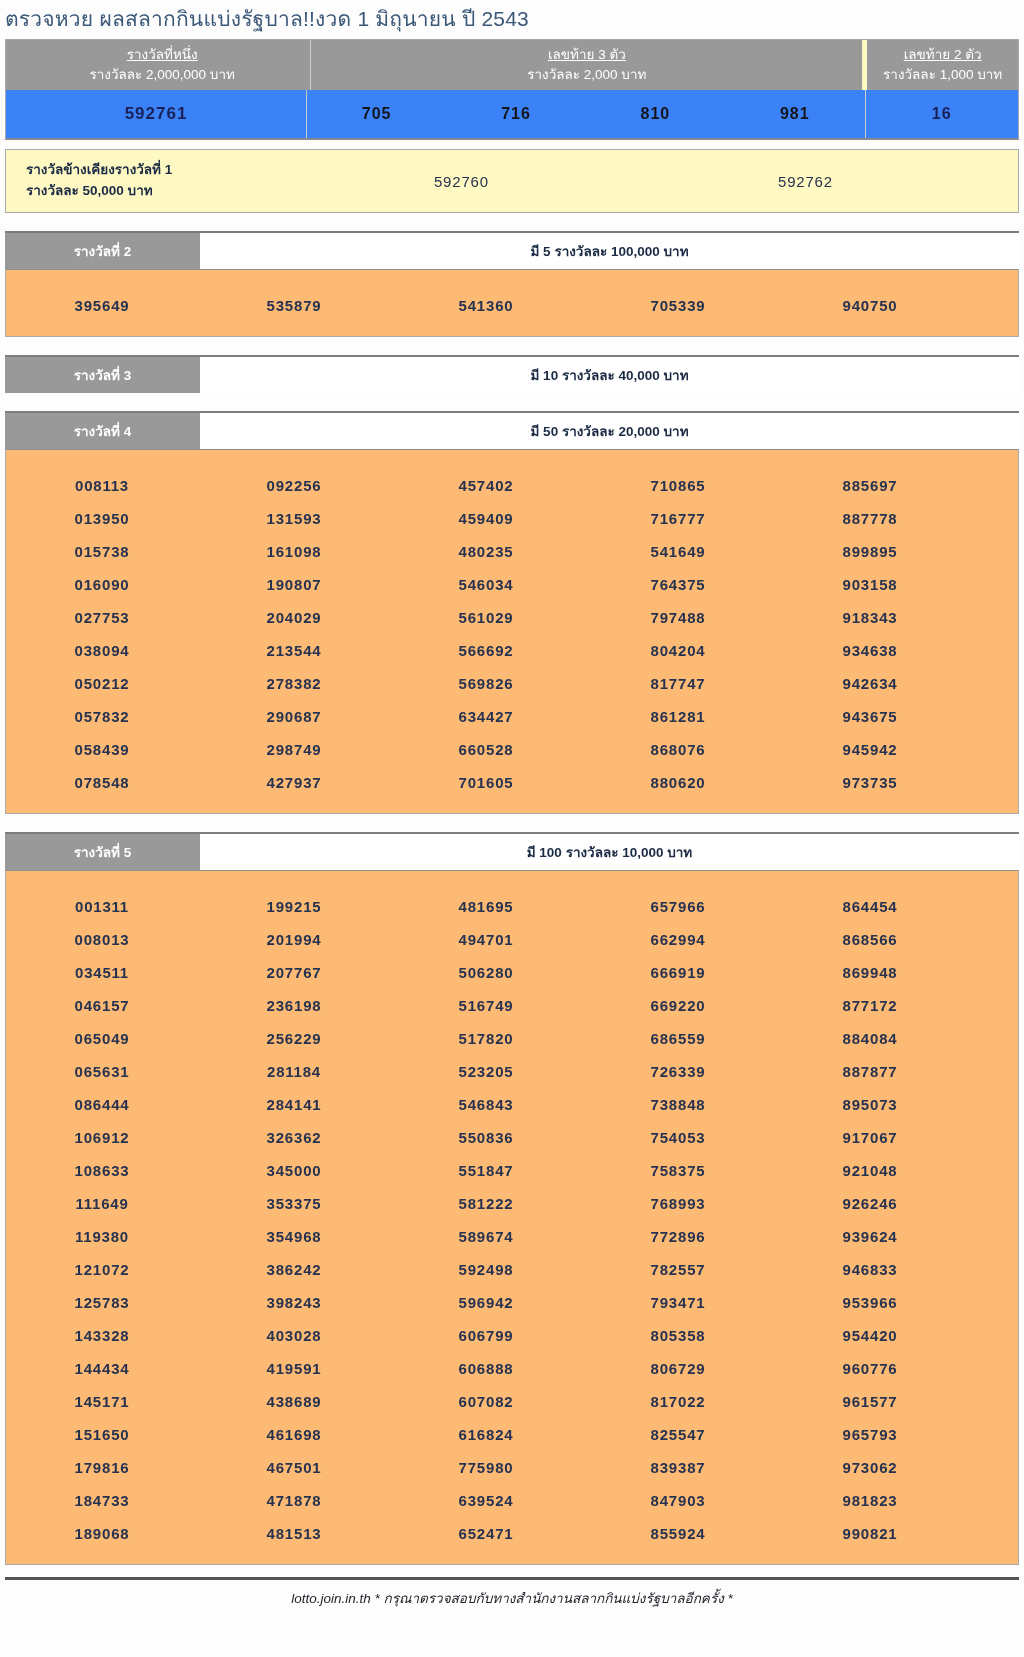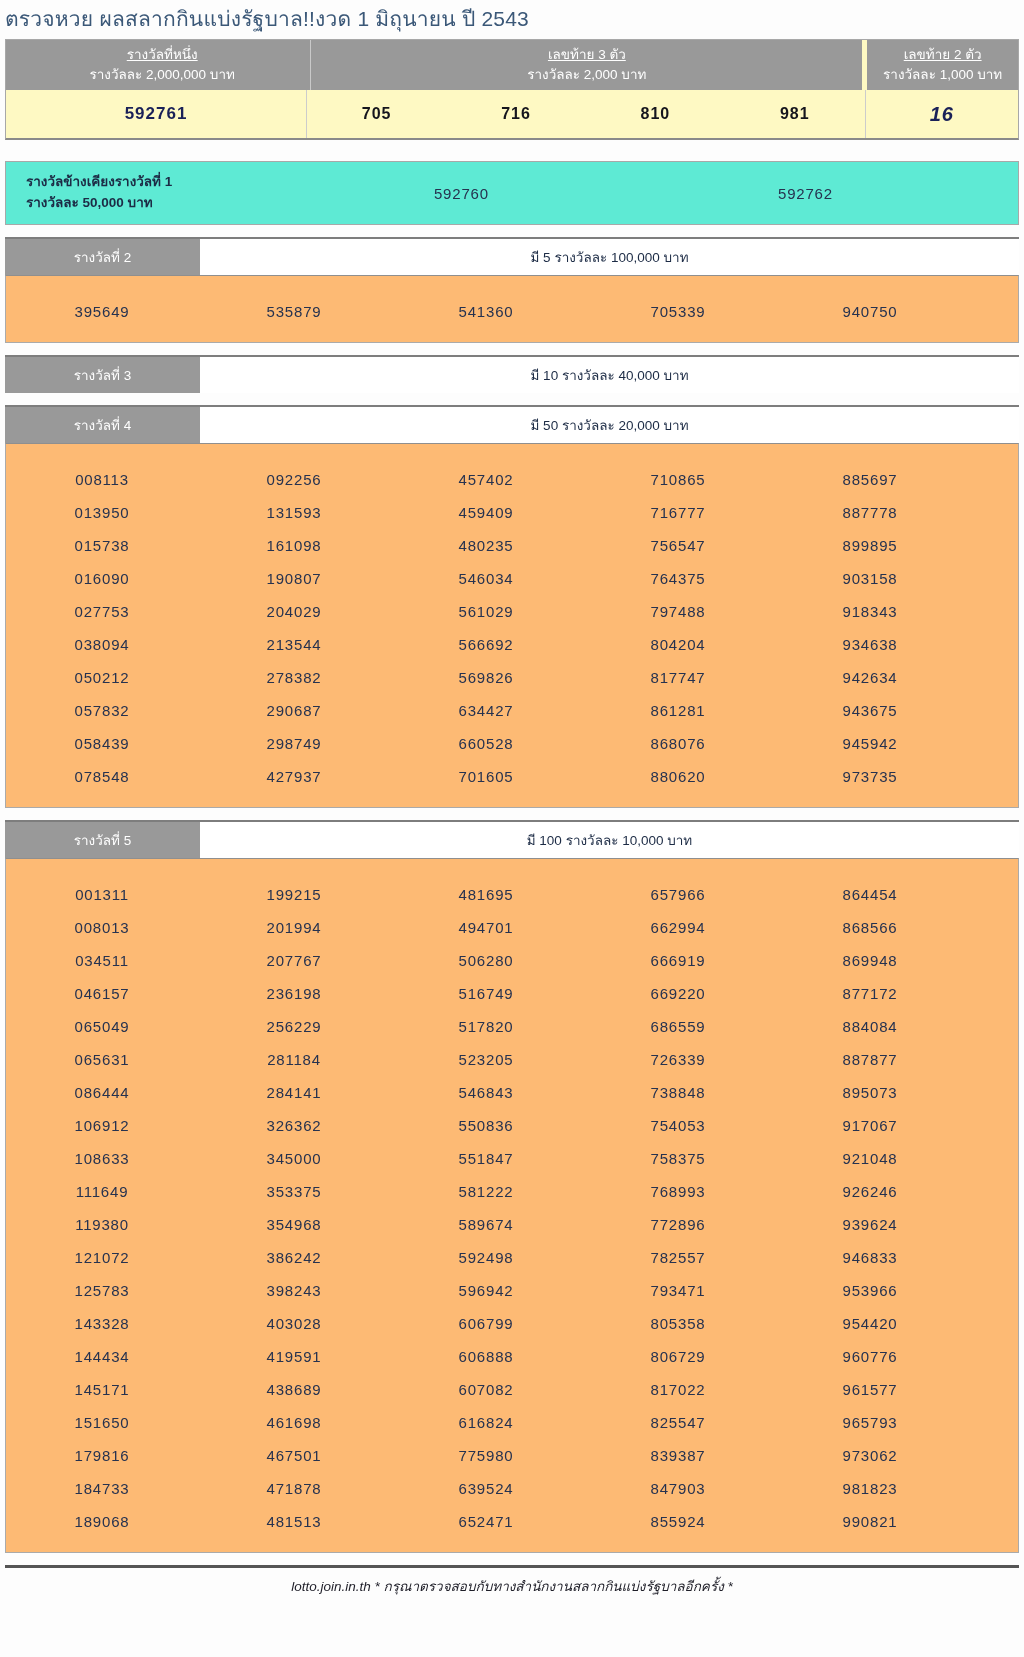--- a/index.html
+++ b/index.html
@@ -9,35 +9,35 @@
   .page-title{font-size:21px;font-weight:normal;color:#3b5878;margin:0 0 4px 0;letter-spacing:0.2px;}
 
   
   .top-table{border:1px solid #a8a8a8;border-bottom:2px solid #8a8a8a;}
   .top-header{display:flex;background:#999999;color:#ffffff;text-align:center;padding-left:8px;}
   .th-cell{padding:5px 0 6px 0;font-size:13.5px;line-height:1.45;}
   .th-first{width:29.7%;border-right:1px solid #c9c9c9;}
   .th-three{width:55.2%;border-right:5px solid #fef9c3;}
   .th-two{width:15.1%;}
   .th-label{text-decoration:underline;}
-  .top-values{display:flex;background:#fef9c3;align-items:center;height:48px;}
+  .top-values{display:flex;background:#3b82f6;align-items:center;height:48px;}
   .tv-first{width:29.7%;text-align:center;border-right:1px solid #cccccc;align-self:stretch;display:flex;align-items:center;justify-content:center;}
   .tv-three{width:55.2%;display:flex;border-right:1px solid #cccccc;align-self:stretch;align-items:center;}
   .tv-two{width:15.1%;text-align:center;}
   .big-num{font-size:17px;font-weight:bold;color:#1a2158;letter-spacing:1px;}
   .three-num{flex:1;text-align:center;font-size:16px;font-weight:bold;color:#15151d;letter-spacing:1px;}
-  .two-num{font-size:20px;font-weight:bold;color:#1a2158;letter-spacing:1px;font-style:italic;}
-
-  
-  .adjacent-box{margin-top:21px;border:1px solid #a8a8a8;display:flex;align-items:center;padding:10px 0;background:#5eead4;}
+  .two-num{font-size:16px;font-weight:bold;color:#1a2158;letter-spacing:1px;}
+
+  
+  .adjacent-box{margin-top:9px;border:1px solid #a8a8a8;display:flex;align-items:center;padding:10px 0;background:#fef9c3;}
   .adj-label{width:28%;padding-left:20px;box-sizing:border-box;font-size:13.5px;font-weight:bold;color:#1c2b45;line-height:1.55;}
   .adj-val{width:34%;text-align:center;font-size:15px;color:#26324f;letter-spacing:0.8px;}
 
   
-  .section{margin-top:12px;}
+  .section{margin-top:18px;font-weight:bold;}
   .strip{display:flex;border-top:2px solid #7d7d7d;}
   .strip-label{width:195px;background:#999999;color:#ffffff;text-align:center;font-size:13.5px;padding:7px 0;}
   .strip-info{flex:1;text-align:center;font-size:13.5px;color:#1c2b45;padding:7px 0;background:#ffffff;}
   .numbers-box{border:1px solid #aaaaaa;border-top:1px solid #8f8f8f;background:#fdba74;padding:27px 0 22px 0;}
   .numbers-grid{display:grid;grid-template-columns:repeat(5,1fr);row-gap:16px;margin-right:52px;}
   .num{text-align:center;font-size:15px;color:#26324f;letter-spacing:0.8px;}
 
   
   .footer-divider{height:3px;background:#555555;margin-top:12px;}
   .footer-note{text-align:center;font-style:italic;font-size:13.5px;color:#1e1e28;padding:7px 0 4px 0;}
@@ -128,21 +128,21 @@
             <div class="num">710865</div>
             <div class="num">885697</div>
             <div class="num">013950</div>
             <div class="num">131593</div>
             <div class="num">459409</div>
             <div class="num">716777</div>
             <div class="num">887778</div>
             <div class="num">015738</div>
             <div class="num">161098</div>
             <div class="num">480235</div>
-            <div class="num">756547</div>
+            <div class="num">541649</div>
             <div class="num">899895</div>
             <div class="num">016090</div>
             <div class="num">190807</div>
             <div class="num">546034</div>
             <div class="num">764375</div>
             <div class="num">903158</div>
             <div class="num">027753</div>
             <div class="num">204029</div>
             <div class="num">561029</div>
             <div class="num">797488</div>

